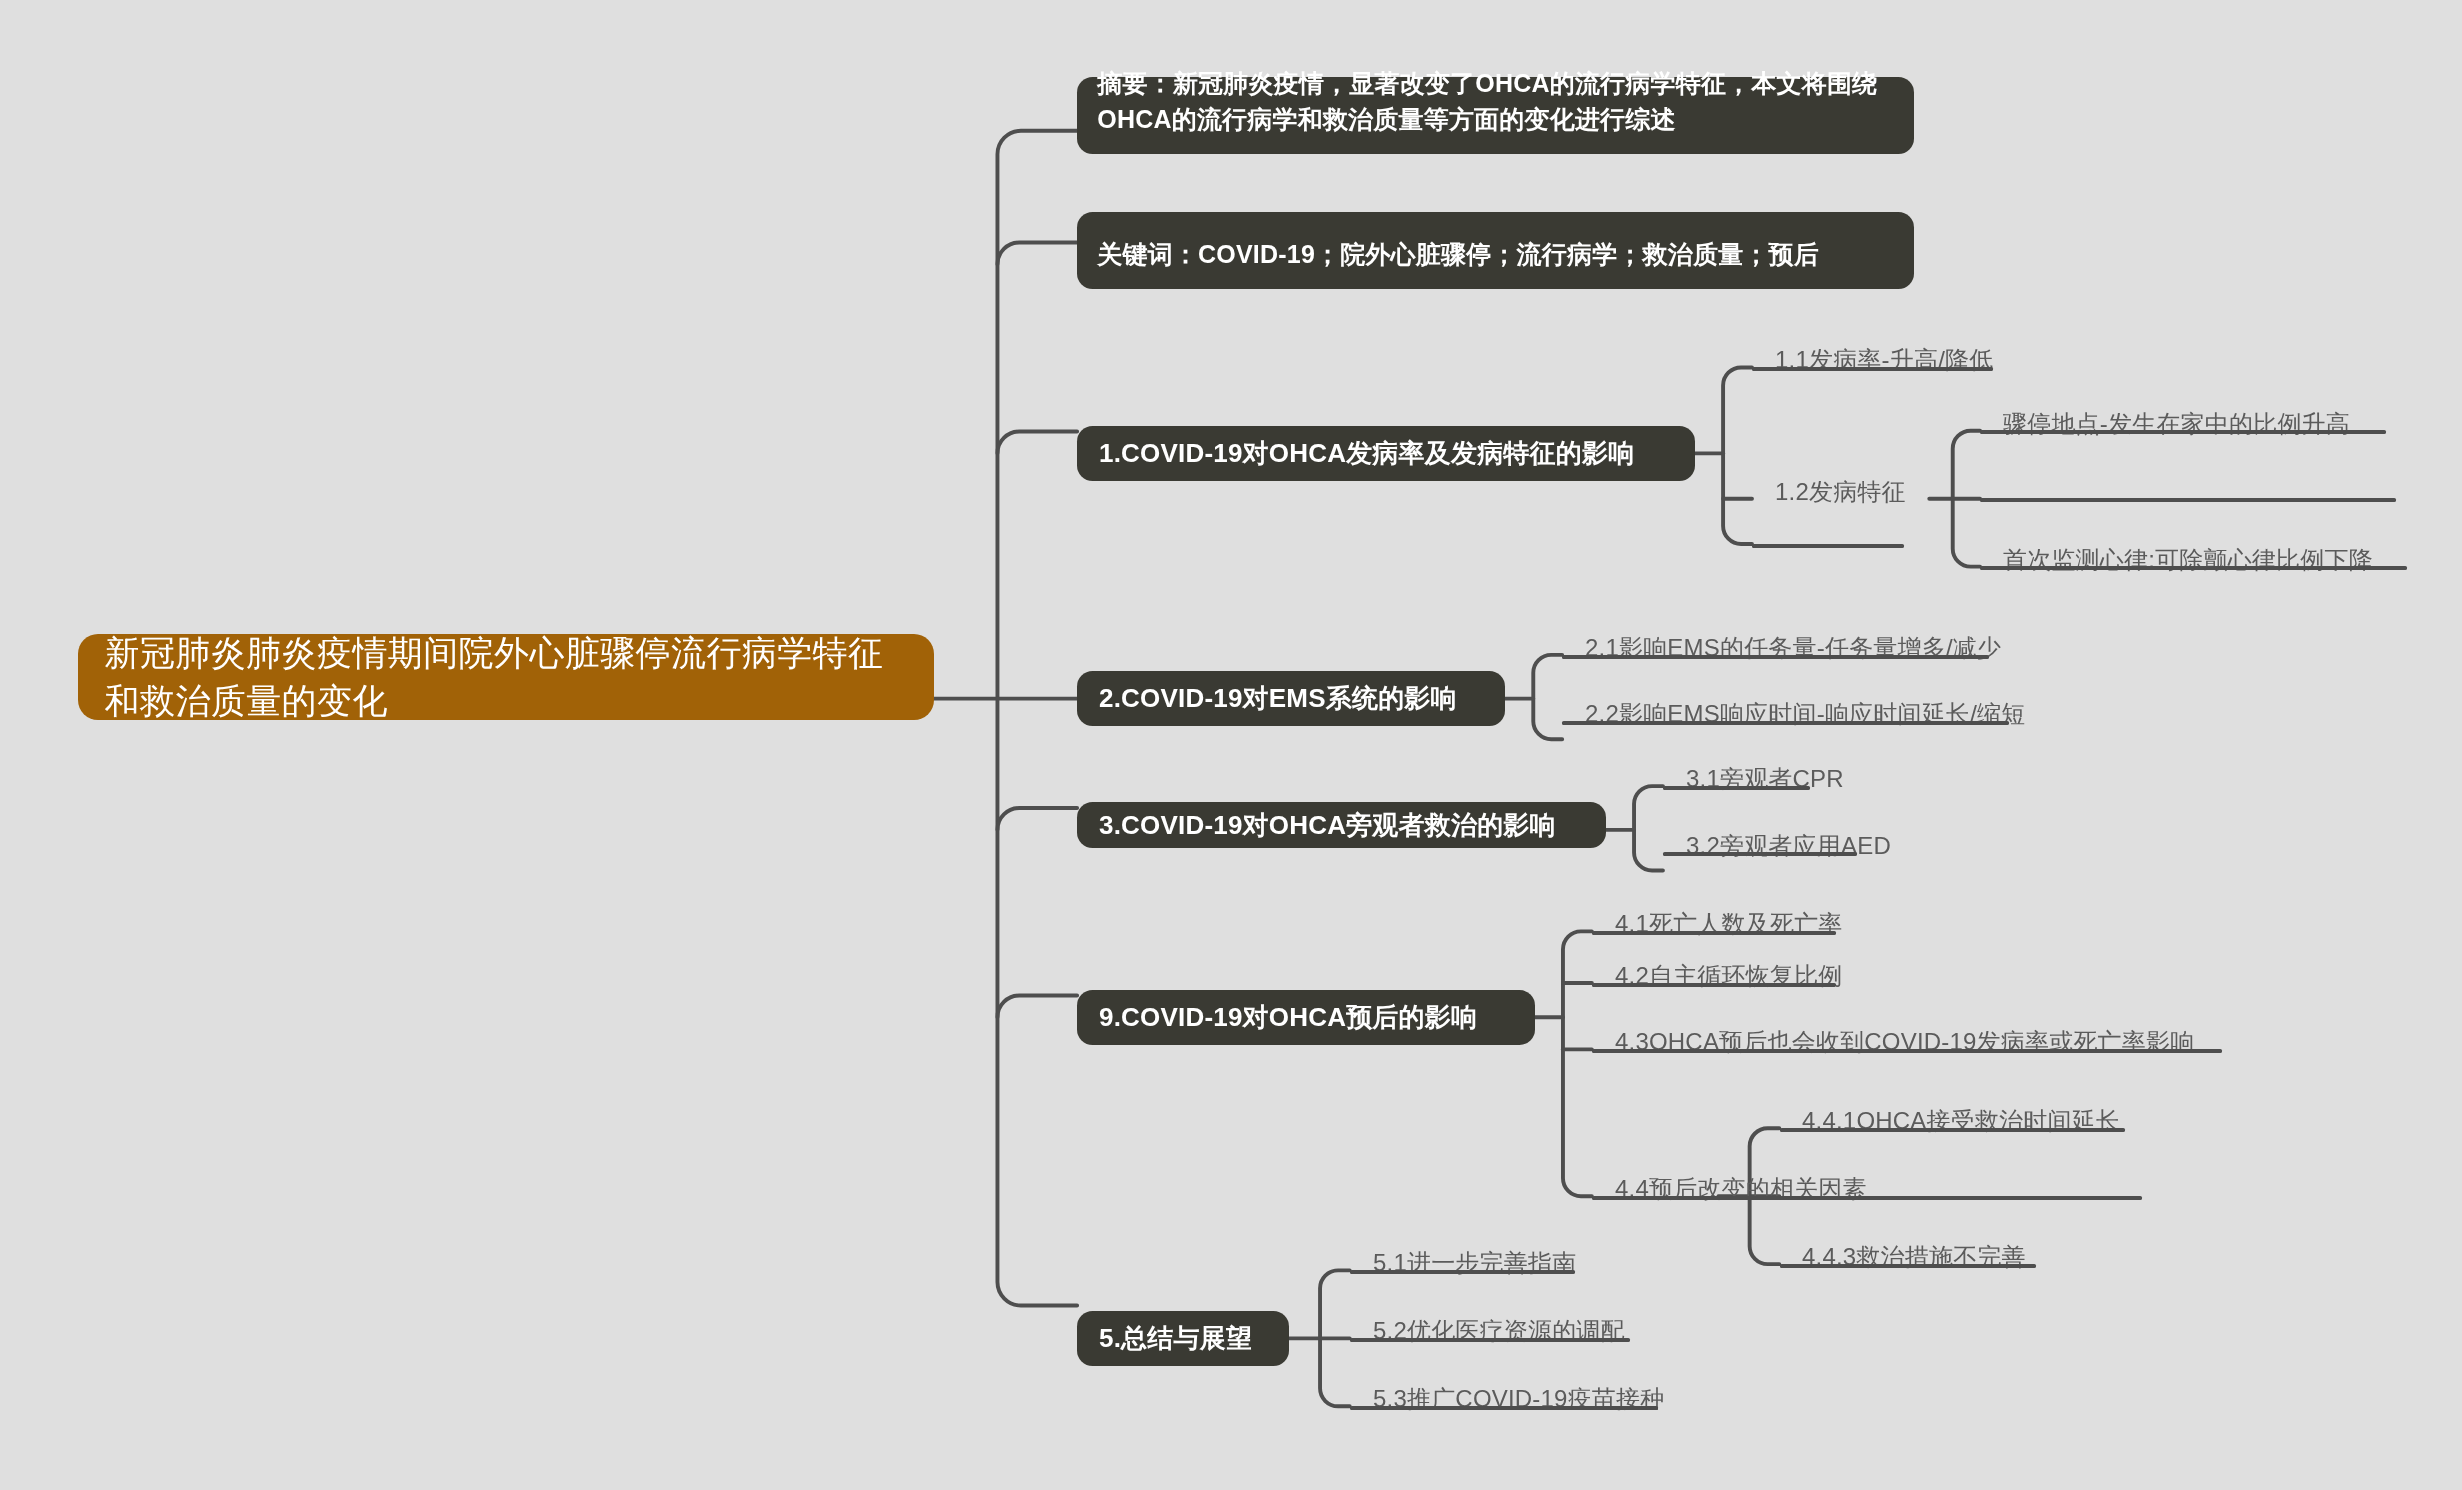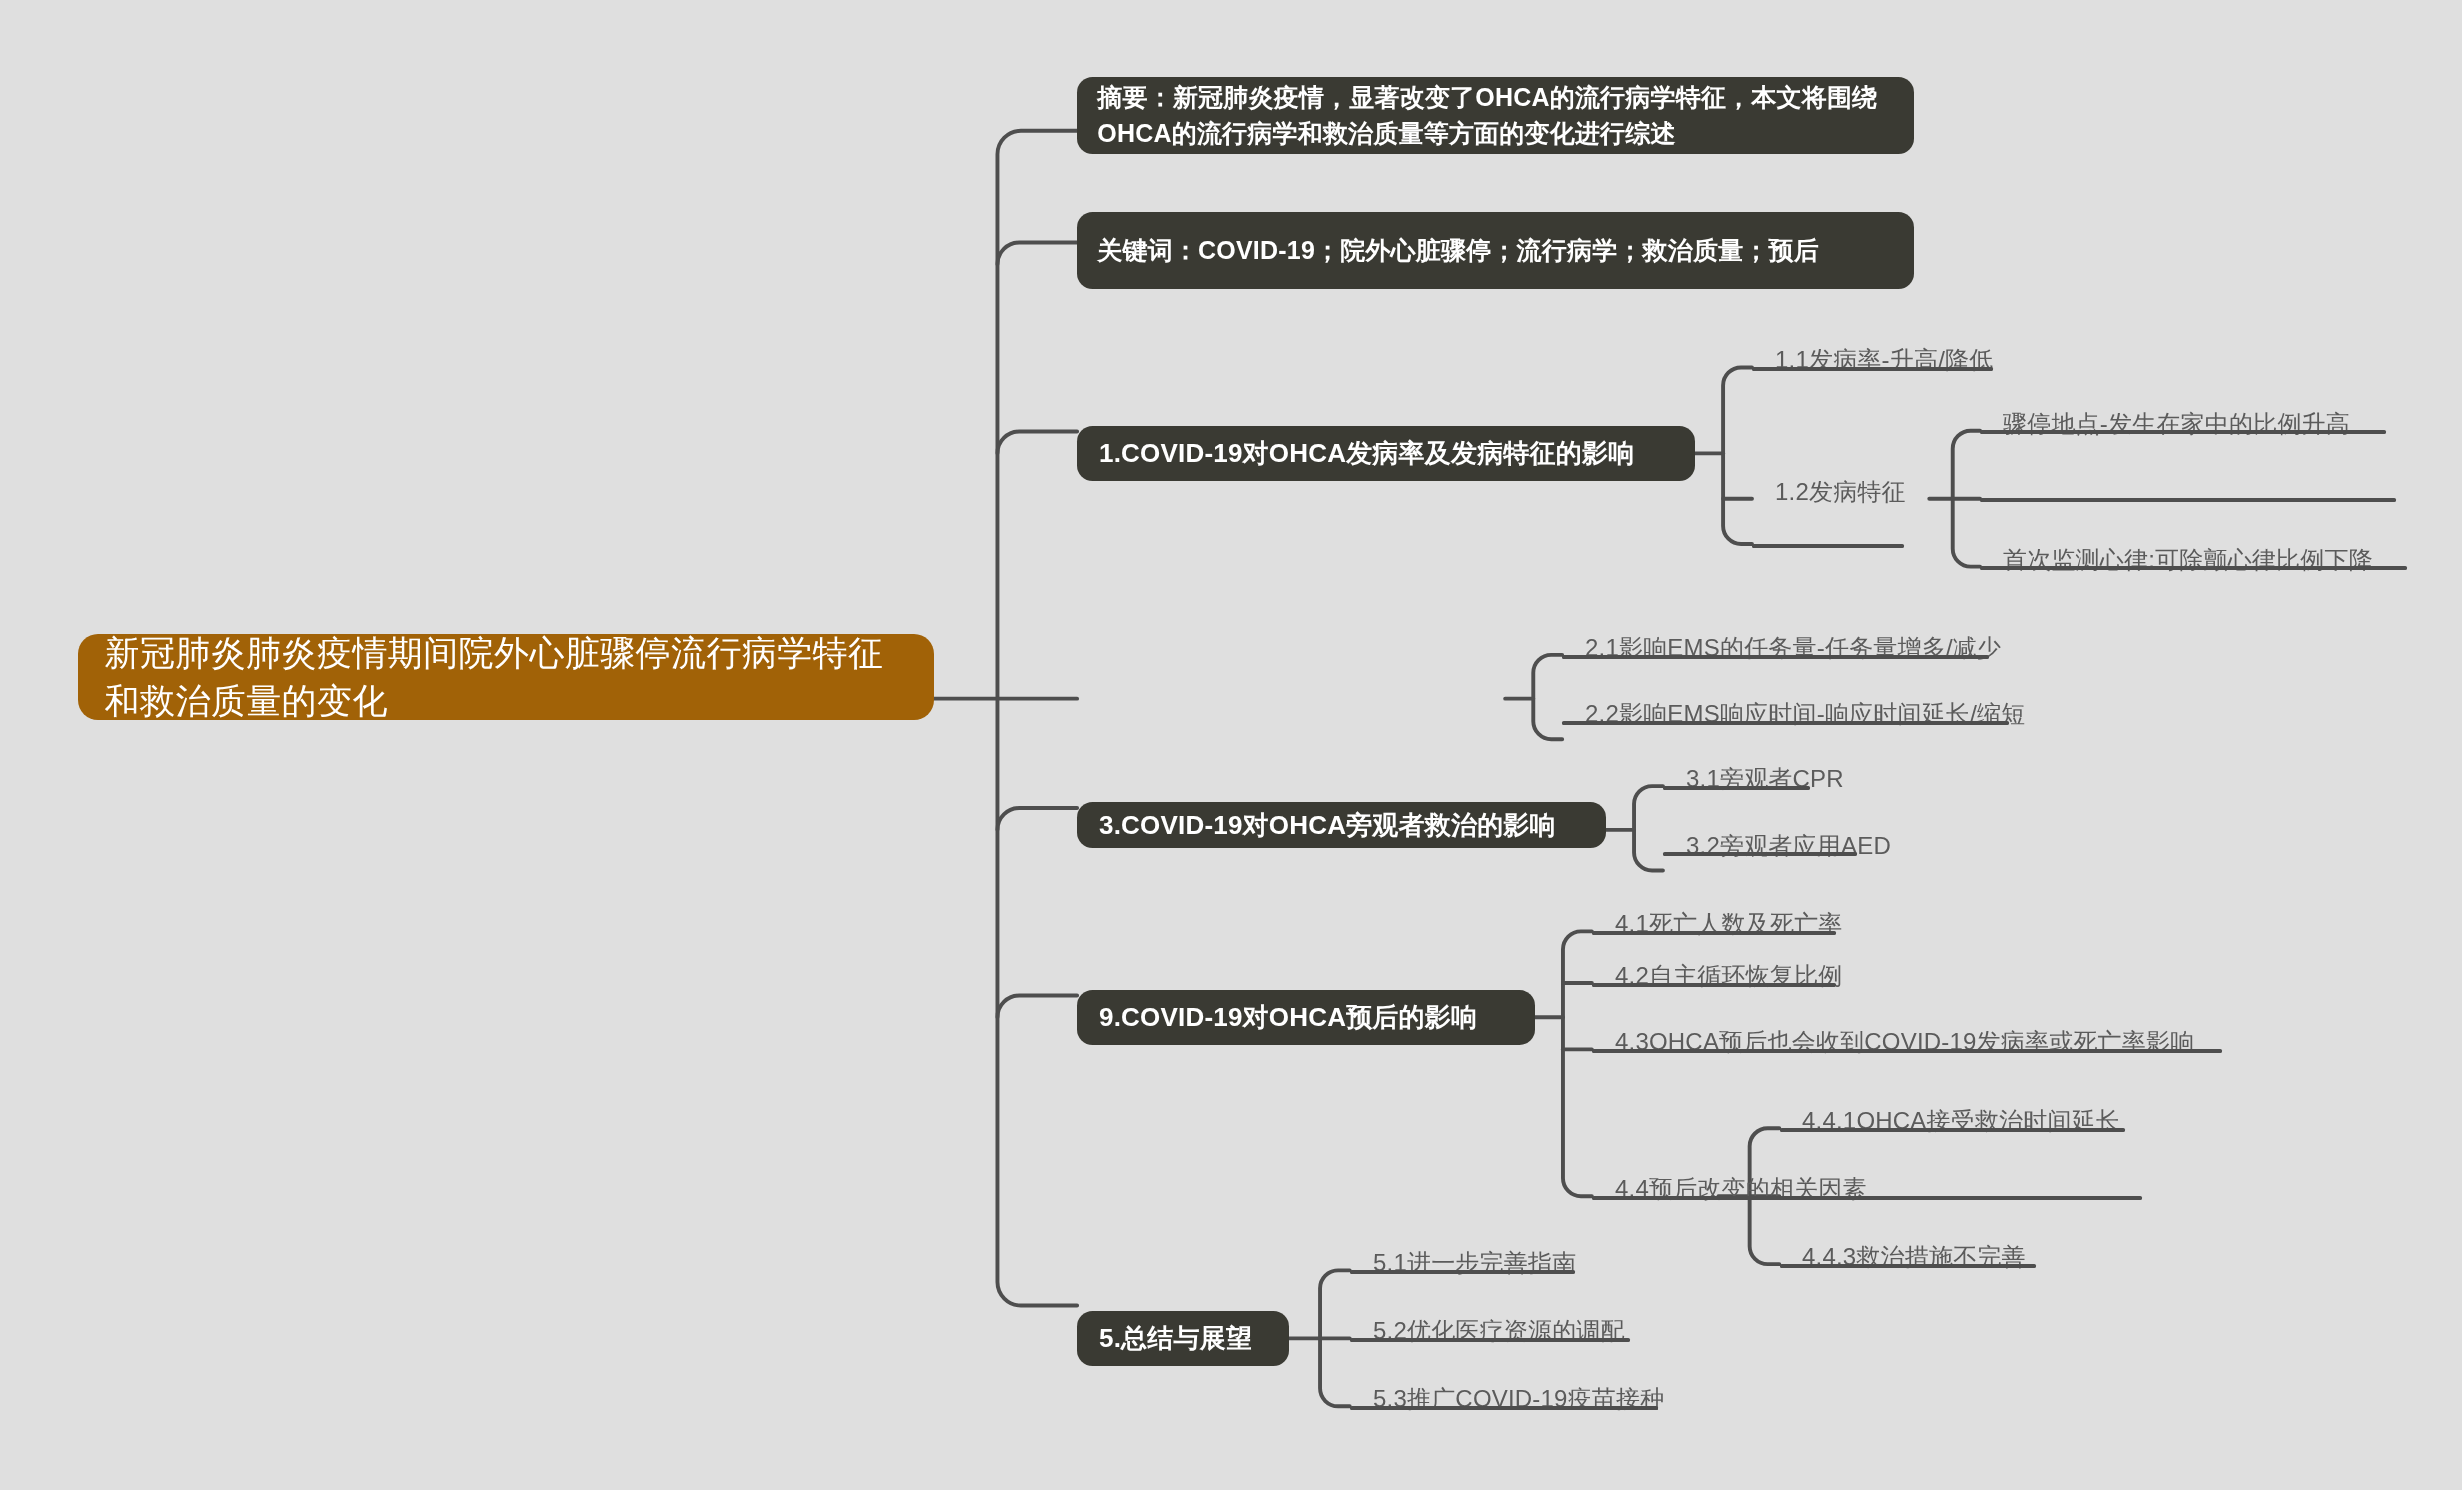--- a/index.html
+++ b/index.html
@@ -51,20 +51,21 @@
     color: #ffffff;
     font-weight: bold;
     font-size: 26px;
     line-height: 1.42;
     padding: 15.6px 22px;
     letter-spacing: 0.2px;
   }
   .node-l1.wide {
     font-size: 25px;
     padding: 17px 20.3px;
+    align-items: flex-end;
   }
   
   .node-plain {
     color: #5b5b5b;
     font-size: 24px;
     line-height: 1.3;
     font-weight: 400;
     padding: 3.1px 11px 7.8px 11px;
     white-space: nowrap;
     letter-spacing: 0.2px;
@@ -133,20 +134,23 @@
   </div>
 
   <div class="node node-l1 wide" style="left:1077px; top:212px; width:837px; height:77px;">
     <span>关键词：COVID-19；院外心脏骤停；流行病学；救治质量；预后</span>
   </div>
 
   <div class="node node-l1" style="left:1077px; top:426px; width:618px; height:55px;">
     <span>1.COVID-19对OHCA发病率及发病特征的影响</span>
   </div>
 
+  <div class="node node-l1" style="left:1077px; top:671px; width:428px; height:55px;">
+    <span>2.COVID-19对EMS系统的影响</span>
+  </div>
 
   <div class="node node-l1" style="left:1077px; top:802px; width:529px; height:46px;">
     <span>3.COVID-19对OHCA旁观者救治的影响</span>
   </div>
 
   <div class="node node-l1" style="left:1077px; top:990px; width:458px; height:55px;">
     <span>9.COVID-19对OHCA预后的影响</span>
   </div>
 
   <div class="node node-l1" style="left:1077px; top:1311px; width:212px; height:55px;">

